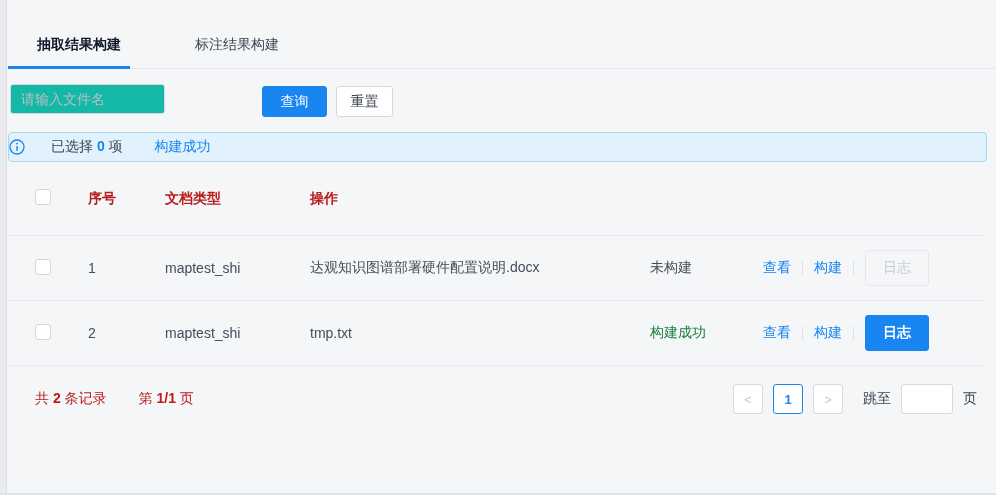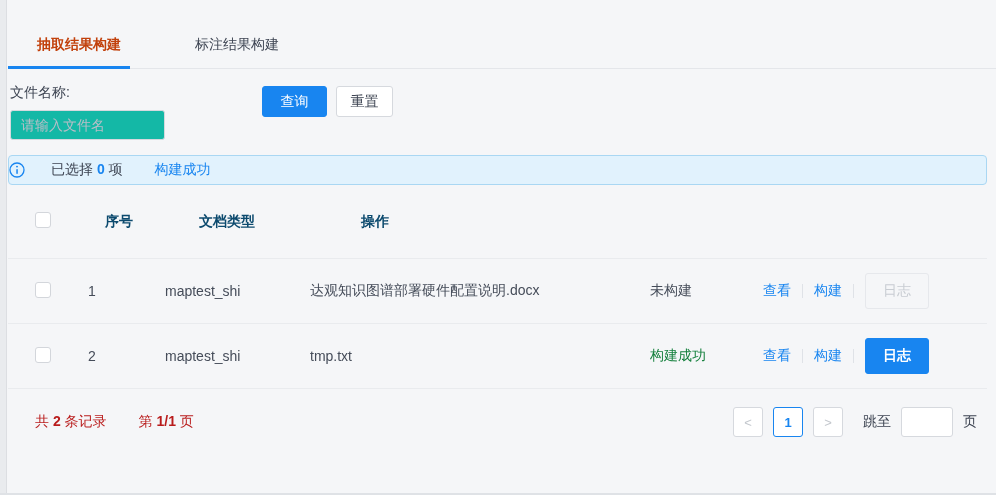--- a/index.html
+++ b/index.html
@@ -23,21 +23,21 @@
   .tabs {
     display: flex; padding-top: 30px;
     border-bottom: 1px solid #e4e6ea;
     width: 988px;
   }
   .tab {
     padding: 6px 0 14px 0; margin-right: 46px;
     text-align: center; cursor: pointer; position: relative;
     font-size: 14px; color: #3d4452; width: 122px;
   }
-  .tab.active { color: #c2410c; font-weight: bold; padding-left: 20px; }
+  .tab.active { color: #0f172a; font-weight: bold; padding-left: 20px; }
   .tab.active .tab-underline {
     position: absolute; left: 0; right: 0; bottom: -1px;
     height: 3px; background: #1885f0;
   }
 
   
   .filter-row { display: flex; align-items: flex-start; margin-top: 15px; position: relative; }
   .filter-field { display: flex; flex-direction: column; margin-left: 2px; }
   .filter-label { font-size: 14px; color: #3d4452; margin-bottom: 8px; }
   .filter-input {
@@ -67,21 +67,21 @@
   .info-link { margin-left: 32px; color: #1885f0; cursor: pointer; text-decoration: none; }
 
   
   .table { width: 979px; margin-top: 0; }
   .t-row {
     display: grid;
     grid-template-columns: 80px 77px 145px 340px 113px 1fr;
     align-items: center;
     border-bottom: 1px solid #e9ebee;
   }
-  .t-head { height: 74px; font-weight: bold; color: #0c4a6e; gap: 17px; }
+  .t-head { height: 74px; font-weight: bold; color: #b91c1c; }
   .t-body-row { height: 65px; color: #454c59; }
   .cell-check { padding-left: 27px; }
   .checkbox {
     width: 16px; height: 16px; background: #fff;
     border: 1px solid #d3d6db; border-radius: 3px; display: inline-block; cursor: pointer;
   }
   .status-success { color: #15803d; }
   .actions { display: flex; align-items: center; }
   .action-link { color: #1885f0; cursor: pointer; text-decoration: none; }
   .action-divider { width: 1px; height: 14px; background: #dfe2e7; margin: 0 11px; }
@@ -128,21 +128,20 @@
       <span>抽取结果构建</span>
       <div class="tab-underline"></div>
     </div>
     <div class="tab">
       <span>标注结果构建</span>
     </div>
   </div>
 
   <div class="filter-row">
     <div class="filter-field">
-      <label class="filter-label">文件名称:</label>
       <input class="filter-input" type="text" placeholder="请输入文件名" style="">
     </div>
     <div class="filter-buttons">
       <button class="btn btn-primary">查询</button>
       <button class="btn btn-plain">重置</button>
     </div>
   </div>
 
   <div class="info-bar">
     <span class="info-icon-wrap">

